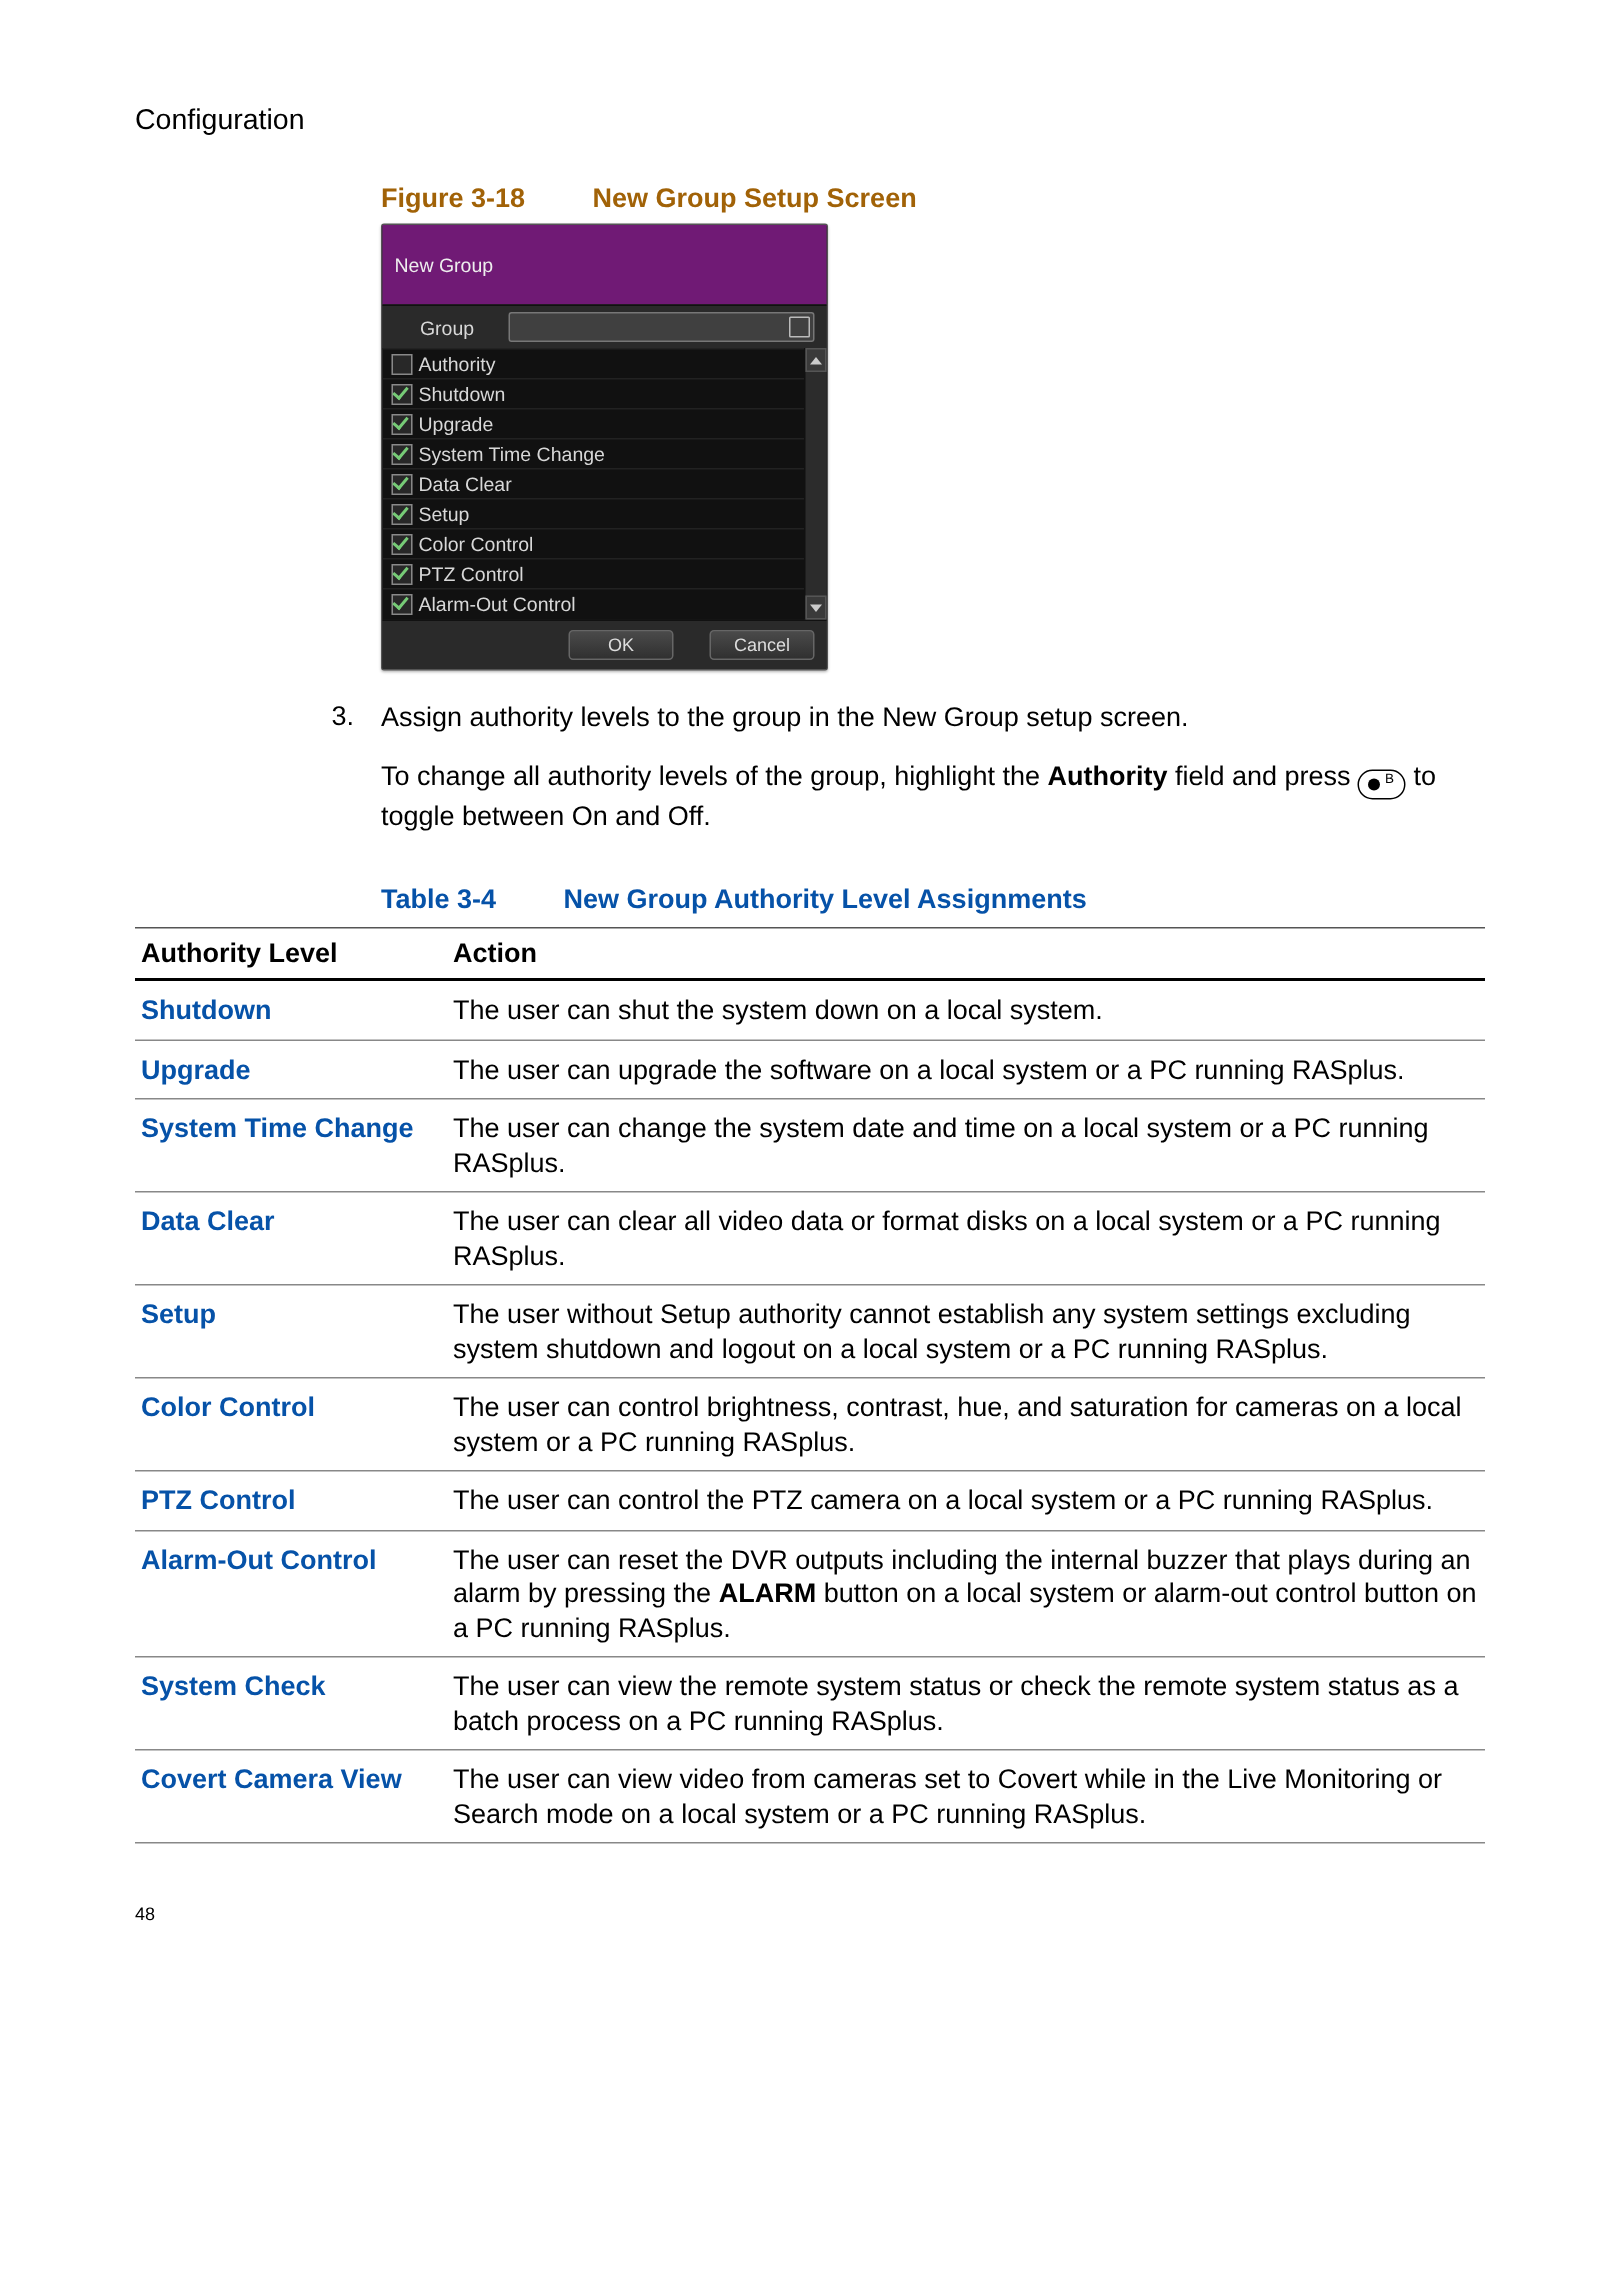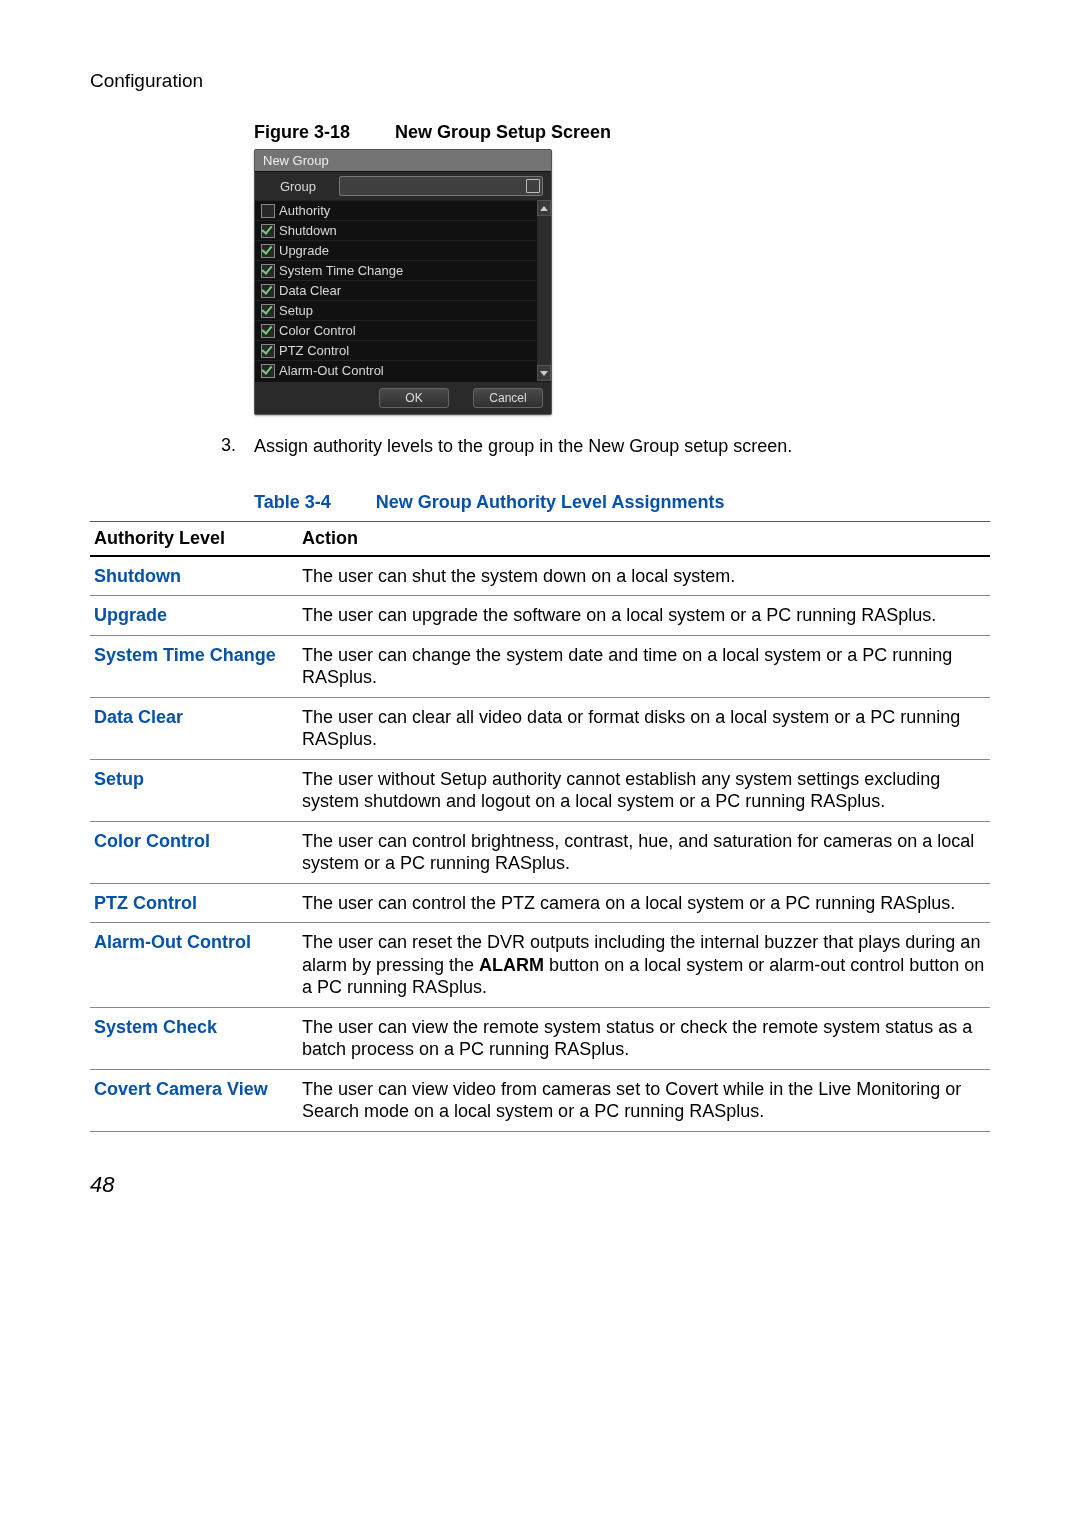--- a/index.html
+++ b/index.html
@@ -14,38 +14,38 @@
   .page {
     padding: 70px 90px 40px 90px;
     box-sizing: border-box;
   }
   .section-title {
     font-size: 19px;
     margin-bottom: 30px;
   }
   .fig-caption {
     font-weight: bold;
-    color: #000000;
+    color: #a16207;
     margin-bottom: 6px;
     padding-left: 164px;
   }
   .fig-caption .figno { margin-right: 40px; }
   .dialog {
     margin-left: 164px;
     width: 296px;
     border: 1px solid #555;
     background: #1a1a1a;
     color: #d8d8d8;
     font-size: 13px;
     border-radius: 2px;
     box-shadow: 0 1px 2px rgba(0,0,0,.3);
   }
   .dlg-title {
-    background: #737373;
-    padding: 3px 8px;
+    background: #701a75;
+    padding: 19px 8px;
     color: #eee;
   }
   .dlg-row {
     display: flex;
     align-items: center;
     padding: 4px 8px;
     background: #2a2a2a;
     border-top: 1px solid #111;
   }
   .dlg-row .label {
@@ -199,21 +199,21 @@
     vertical-align: top;
     padding: 8px 4px;
     border-bottom: 1px solid #888;
     line-height: 1.25;
   }
   table.auth td.level {
     color: #0652a8;
     font-weight: bold;
     width: 200px;
   }
-  .pageno { font-size: 22px; font-style: italic; }
+  .pageno { font-size: 12px; }
 </style>
 </head>
 <body>
 
 <div class="page">
 
   <div class="section-title">Configuration</div>
 
   <div class="fig-caption">
     <span class="figno">Figure 3-18</span>
@@ -278,20 +278,25 @@
       <div class="dlg-btn">OK</div>
       <div class="dlg-btn">Cancel</div>
     </div>
   </div>
 
   <div class="step-block">
     <div class="step-num">3.</div>
     <div class="step-text">
       <p class="para">Assign authority levels to the group in the New Group setup screen.</p>
 
+      <p class="para">
+        <span>To change all authority levels of the group, highlight the </span><b>Authority</b><span> field and press </span>
+        <span class="cam-icon"></span>
+        <span> to toggle between On and Off.</span>
+      </p>
 
 
     </div>
   </div>
 
   <div class="tbl-caption">
     <span class="tblno">Table 3-4</span>
     <span>New Group Authority Level Assignments</span>
   </div>
 

